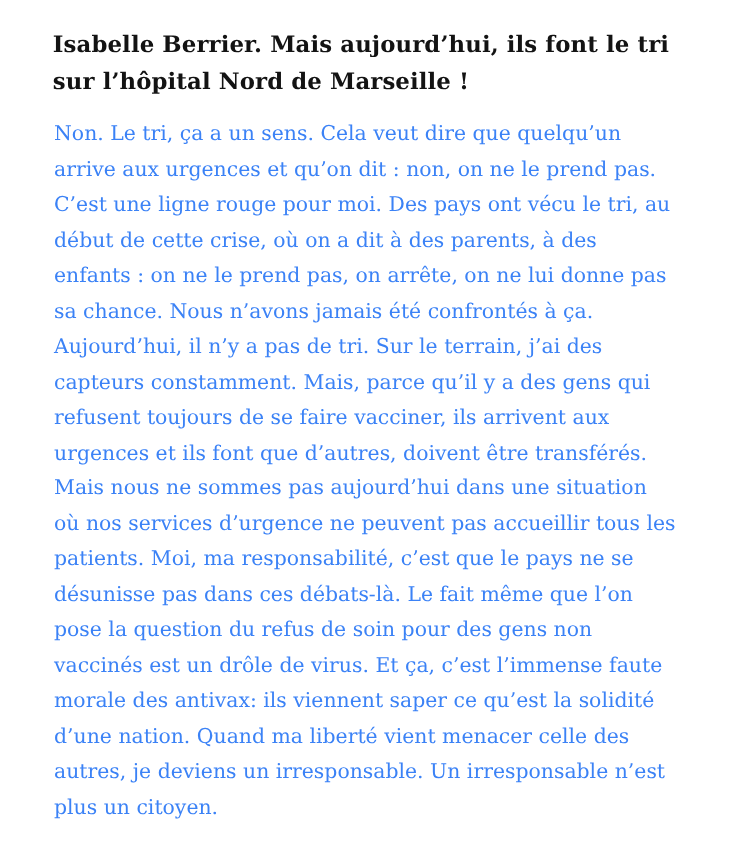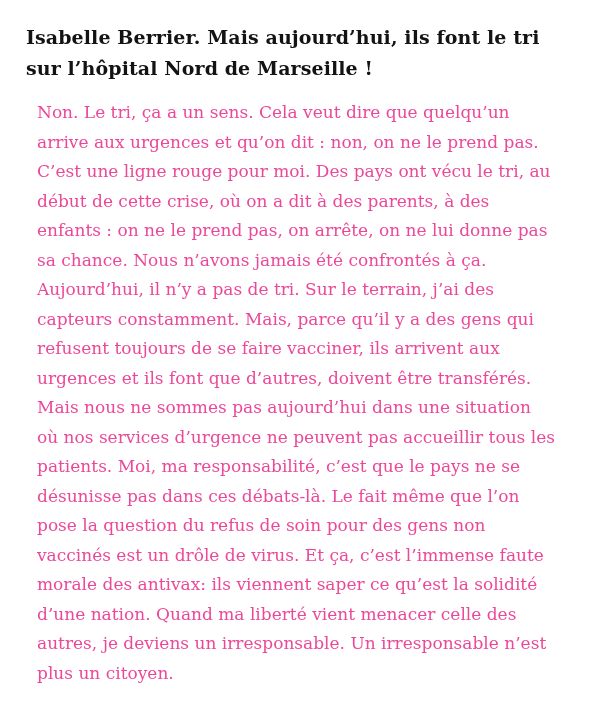--- a/index.html
+++ b/index.html
@@ -7,37 +7,37 @@
     padding: 0;
   }
   body {
     width: 608px;
     height: 720px;
     background: #ffffff;
     overflow: hidden;
     font-family: "DejaVu Serif", serif;
   }
   .article {
-    padding: 22px 40px 0 26px;
+    padding: 22px 40px 0 44px;
   }
   .article-heading {
     margin: 0 0 14px 0;
     font-size: 19px;
     line-height: 31px;
     font-weight: bold;
     color: #131313;
     white-space: pre;
     letter-spacing: 0.1px;
   }
   .article-body {
-    margin: 11px;
+    margin: 1px;
     font-size: 17px;
     line-height: 29.5px;
     font-weight: normal;
-    color: #ec4899;
+    color: #3b82f6;
     white-space: pre;
   }
 </style>
 </head>
 <body>
 
 <main class="article">
   <h1 class="article-heading">Isabelle Berrier. Mais aujourd’hui, ils font le tri
 sur l’hôpital Nord de Marseille !</h1>
   <p class="article-body">Non. Le tri, ça a un sens. Cela veut dire que quelqu’un

